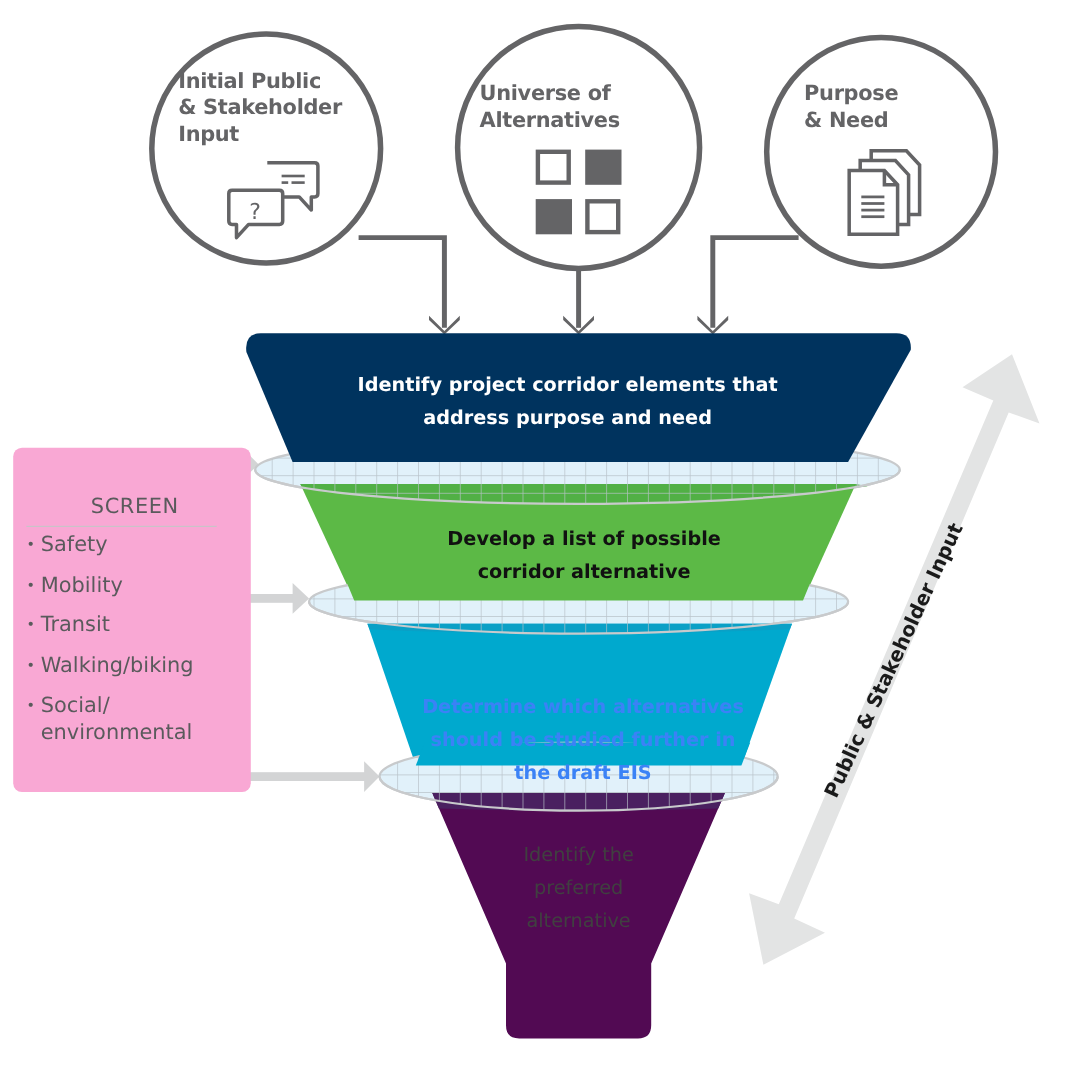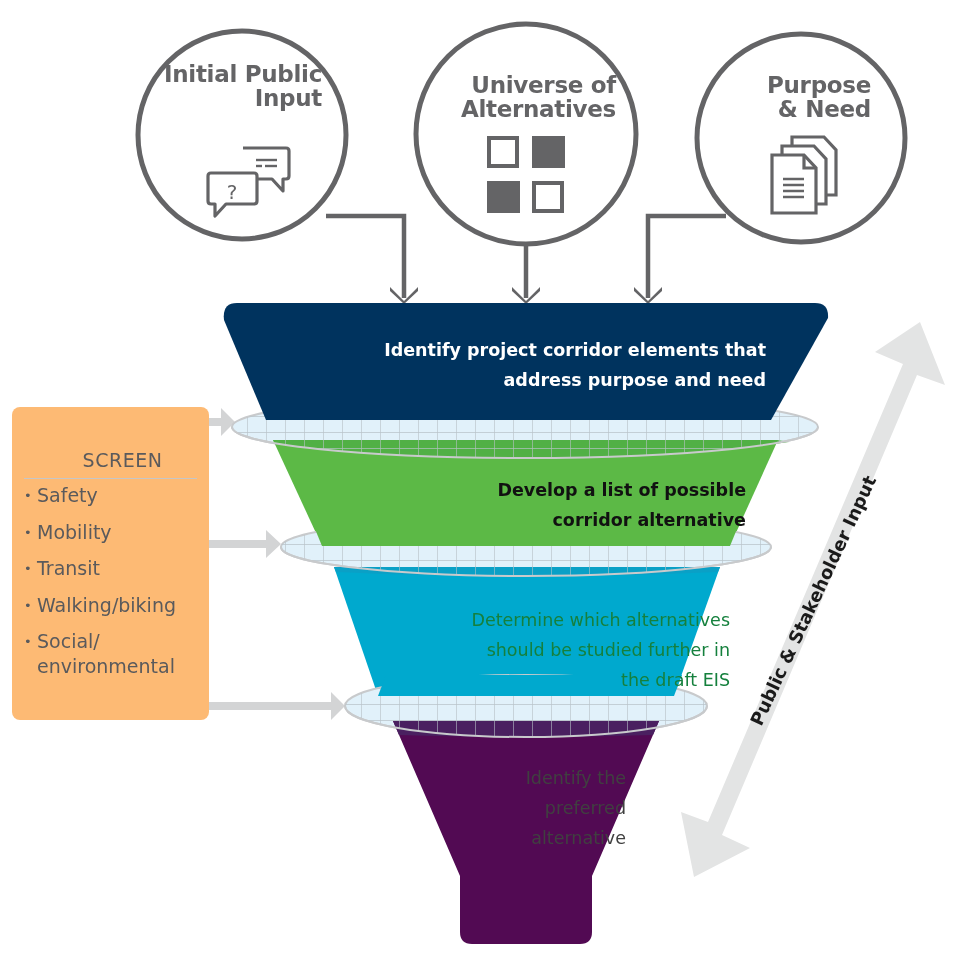--- a/index.html
+++ b/index.html
@@ -1,20 +1,20 @@
 <!DOCTYPE html>
 <html><head>
   <meta charset="utf-8">
   <style>
     html, body { margin: 0; padding: 0; background: #ffffff; }
     body { width: 973px; height: 973px; position: relative; overflow: hidden; font-family: "Liberation Sans", "DejaVu Sans", sans-serif; }
     #stage { position: absolute; left: 0; top: 0; width: 973px; height: 973px; }
-    .circle-label { position: absolute; text-align: right; color: #646466; font-weight: bold; font-size: 23px; line-height: 24px; font-family: "DejaVu Sans", "Liberation Sans", sans-serif; letter-spacing: -0.3px; }
-    .stage-text { position: absolute; text-align: right; font-family: "DejaVu Sans", "Liberation Sans", sans-serif; font-size: 17.5px; line-height: 30px; }
-    .screen-box { position: absolute; left: 12px; top: 407px; width: 197px; height: 313px; background: #fdba74; border-radius: 8px; }
+    .circle-label { position: absolute; text-align: left; color: #646466; font-weight: bold; font-size: 19px; line-height: 24px; font-family: "DejaVu Sans", "Liberation Sans", sans-serif; letter-spacing: -0.3px; }
+    .stage-text { position: absolute; text-align: center; font-family: "DejaVu Sans", "Liberation Sans", sans-serif; font-size: 17.5px; line-height: 30px; }
+    .screen-box { position: absolute; left: 12px; top: 407px; width: 216px; height: 313px; background: #f9a8d4; border-radius: 8px; }
     .screen-title { position: absolute; left: 23px; top: 42px; width: 175px; text-align: center; color: #5a5a5c; font-size: 19px; font-family: "DejaVu Sans", sans-serif; letter-spacing: 0.5px; }
     .screen-rule { position: absolute; left: 12px; top: 71px; width: 173px; height: 1px; background: #c5c6c7; }
     .screen-list { position: absolute; left: 10px; top: 76px; margin: 0; padding: 0; list-style: none; color: #5a5a5c; font-size: 19px; font-family: "DejaVu Sans", sans-serif; }
     .screen-list li { position: relative; padding-left: 15px; line-height: 25px; margin-bottom: 11.5px; }
     .screen-list li .bullet { position: absolute; left: 2px; top: 0; font-size: 13px; }
     .diag-label { position: absolute; left: 700px; top: 600px; width: 300px; text-align: center; color: #1a1a1a; font-weight: bold; font-size: 18px; font-family: "DejaVu Sans", sans-serif; transform-origin: center center; transform: translate(-150px, -12px) rotate(-65deg); white-space: nowrap; }
   </style>
 </head>
 <body>
 
@@ -112,40 +112,41 @@
     <path fill="#00a9ce" d="M386 675 L682 675 L674 696 L378 696 Z"></path>
 
     <path fill="#520a53" d="M393 721 L659 721 L592 876 L592 932 Q592 944 580 944 L472 944 Q460 944 460 932 L460 876 Z"></path>
     <path d="M393 721 L659 721 L653 735 Q590 737 526 737 Q460 737 399 735 Z" fill="#4a2060"></path>
     <rect x="393" y="720" width="266" height="18" fill="url(#grid)" clip-path="url(#clip-e3)" opacity="0.9"></rect>
     <path d="M345 706 A181 31 0 0 0 707 706" fill="none" stroke="#c8cacc" stroke-width="2"></path>
   </svg>
 
   <div class="circle-label" style="left:162px; top:62px; width:160px;">
     <div>Initial Public</div>
+    <div>&amp; Stakeholder</div>
     <div>Input</div>
   </div>
   <div class="circle-label" style="left:731px; top:73px; width:140px;">
     <div>Purpose</div>
     <div>&amp; Need</div>
   </div>
   <div class="circle-label" style="left:436px; top:73px; width:180px;">
     <div>Universe of</div>
     <div>Alternatives</div>
   </div>
 
   <div class="stage-text" style="left:266px; top:335px; width:500px; color:#ffffff; font-weight:bold;">
     <div>Identify project corridor elements that</div>
     <div>address purpose and need</div>
   </div>
   <div class="stage-text" style="left:316px; top:475px; width:430px; color:#111111; font-weight:bold;">
     <div>Develop a list of possible</div>
     <div>corridor alternative</div>
   </div>
-  <div class="stage-text" style="left:330px; top:605px; width:400px; color:#15803d; font-weight:normal;">
+  <div class="stage-text" style="left:330px; top:628px; width:400px; color:#3b82f6; font-weight:bold;">
     <div>Determine which alternatives</div>
     <div>should be studied further in</div>
     <div>the draft EIS</div>
   </div>
   <div class="stage-text" style="left:426px; top:763px; width:200px; color:#404040; font-weight:normal;">
     <div>Identify the</div>
     <div>preferred</div>
     <div>alternative</div>
   </div>
 

